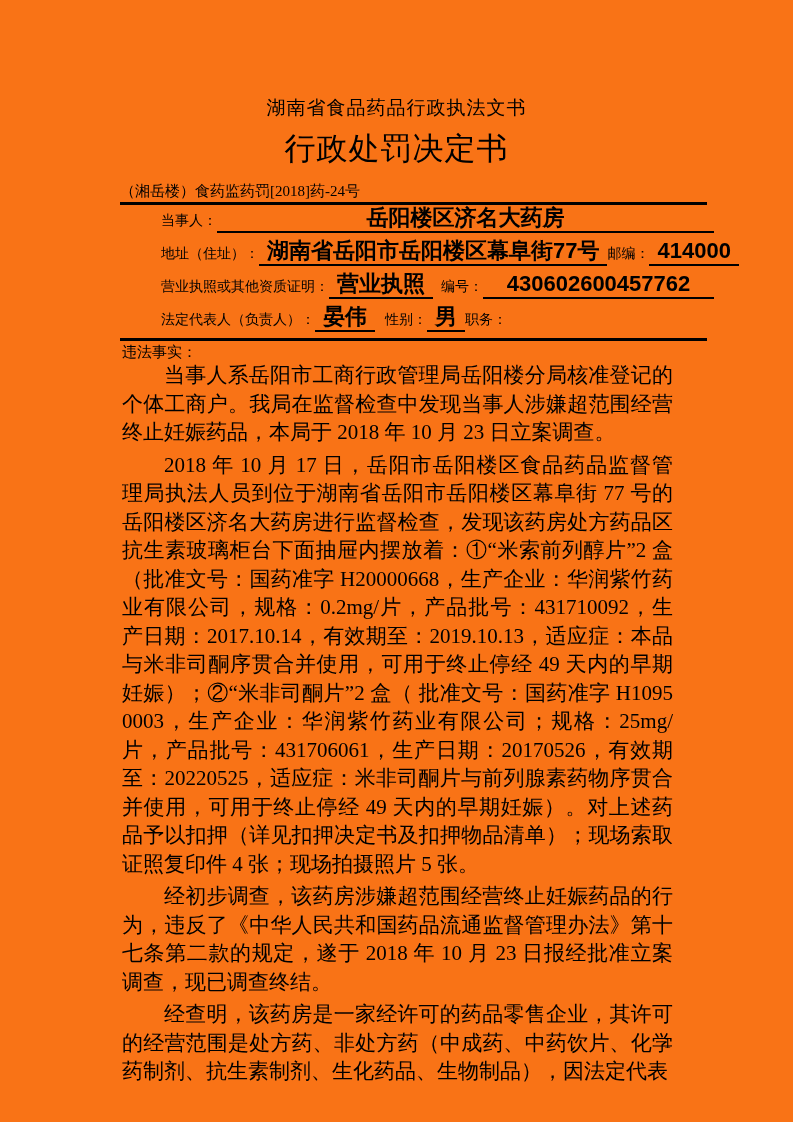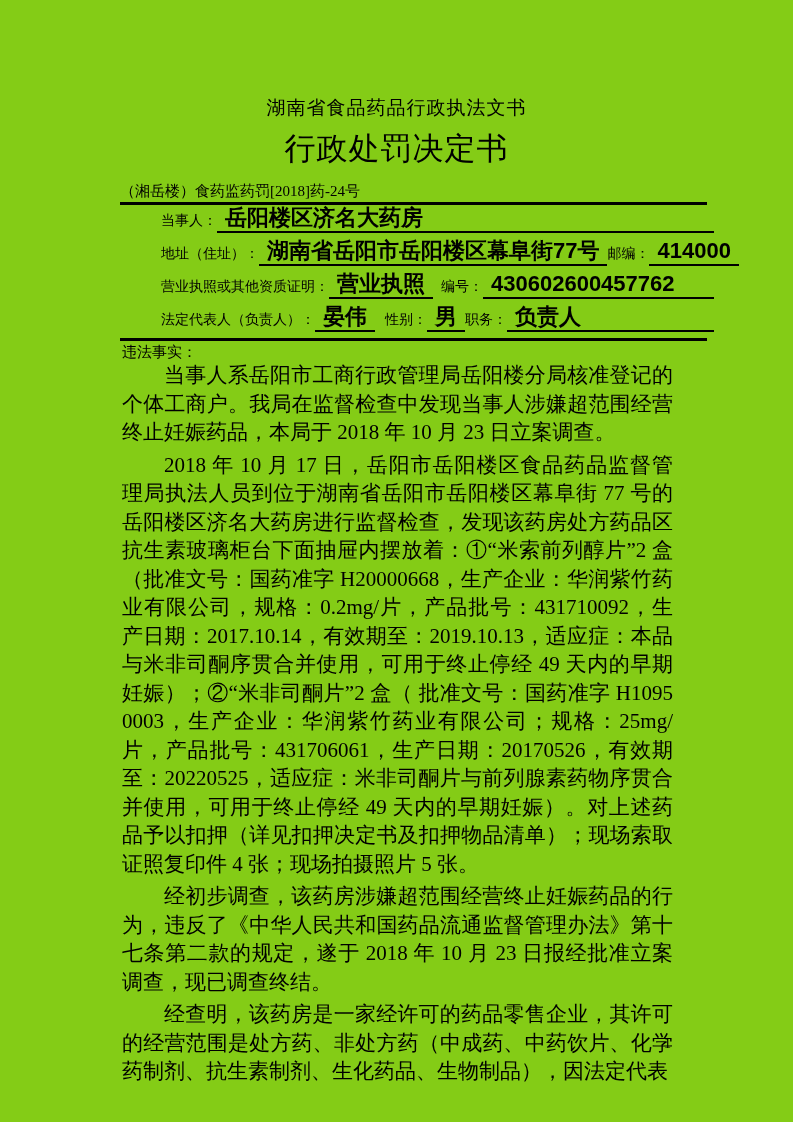--- a/index.html
+++ b/index.html
@@ -6,21 +6,21 @@
     margin: 0;
     padding: 0;
     background: #888;
     font-family: "Liberation Serif", "DejaVu Serif", serif;
     color: #000;
   }
   .page {
     position: relative;
     width: 793px;
     height: 1122px;
-    background: #84cc16;
+    background: #f97316;
     margin: 0 auto;
     overflow: hidden;
   }
   .header-label {
     position: absolute;
     top: 95px;
     left: 0;
     right: 0;
     text-align: center;
     font-size: 19px;
@@ -71,20 +71,21 @@
   }
   .party-row .fvalue {
     font-family: "Liberation Sans", "DejaVu Sans", sans-serif;
     font-weight: 700;
     font-size: 22px;
     line-height: 24px;
     border-bottom: 2px solid #000;
     white-space: nowrap;
     padding: 0 8px 1px 8px;
     flex: 0 0 auto;
+    text-align: center;
   }
   .party-row .fvalue.fill { flex: 1 1 auto; }
   .party-row .fvalue.center { text-align: right; }
   .facts-label {
     position: absolute;
     top: 343px;
     left: 122px;
     font-size: 15px;
   }
   .body-text {
@@ -142,21 +143,20 @@
       <span class="flabel" style="margin-left:8px;">编号：</span>
       <span class="fvalue fill">430602600457762</span>
     </div>
 
     <div class="party-row">
       <span class="flabel">法定代表人（负责人）：</span>
       <span class="fvalue">晏伟</span>
       <span class="flabel" style="margin-left:10px;">性别：</span>
       <span class="fvalue">男</span>
       <span class="flabel">职务：</span>
-      <span class="fvalue fill">负责人</span>
     </div>
 
   </div>
 
   <div class="rule rule-bottom"></div>
 
   <div class="facts-label">违法事实：</div>
 
   <div class="body-text">
     <p>当事人系岳阳市工商行政管理局岳阳楼分局核准登记的个体工商户。我局在监督检查中发现当事人涉嫌超范围经营终止妊娠药品，本局于 2018 年 10 月 23 日立案调查。</p>

